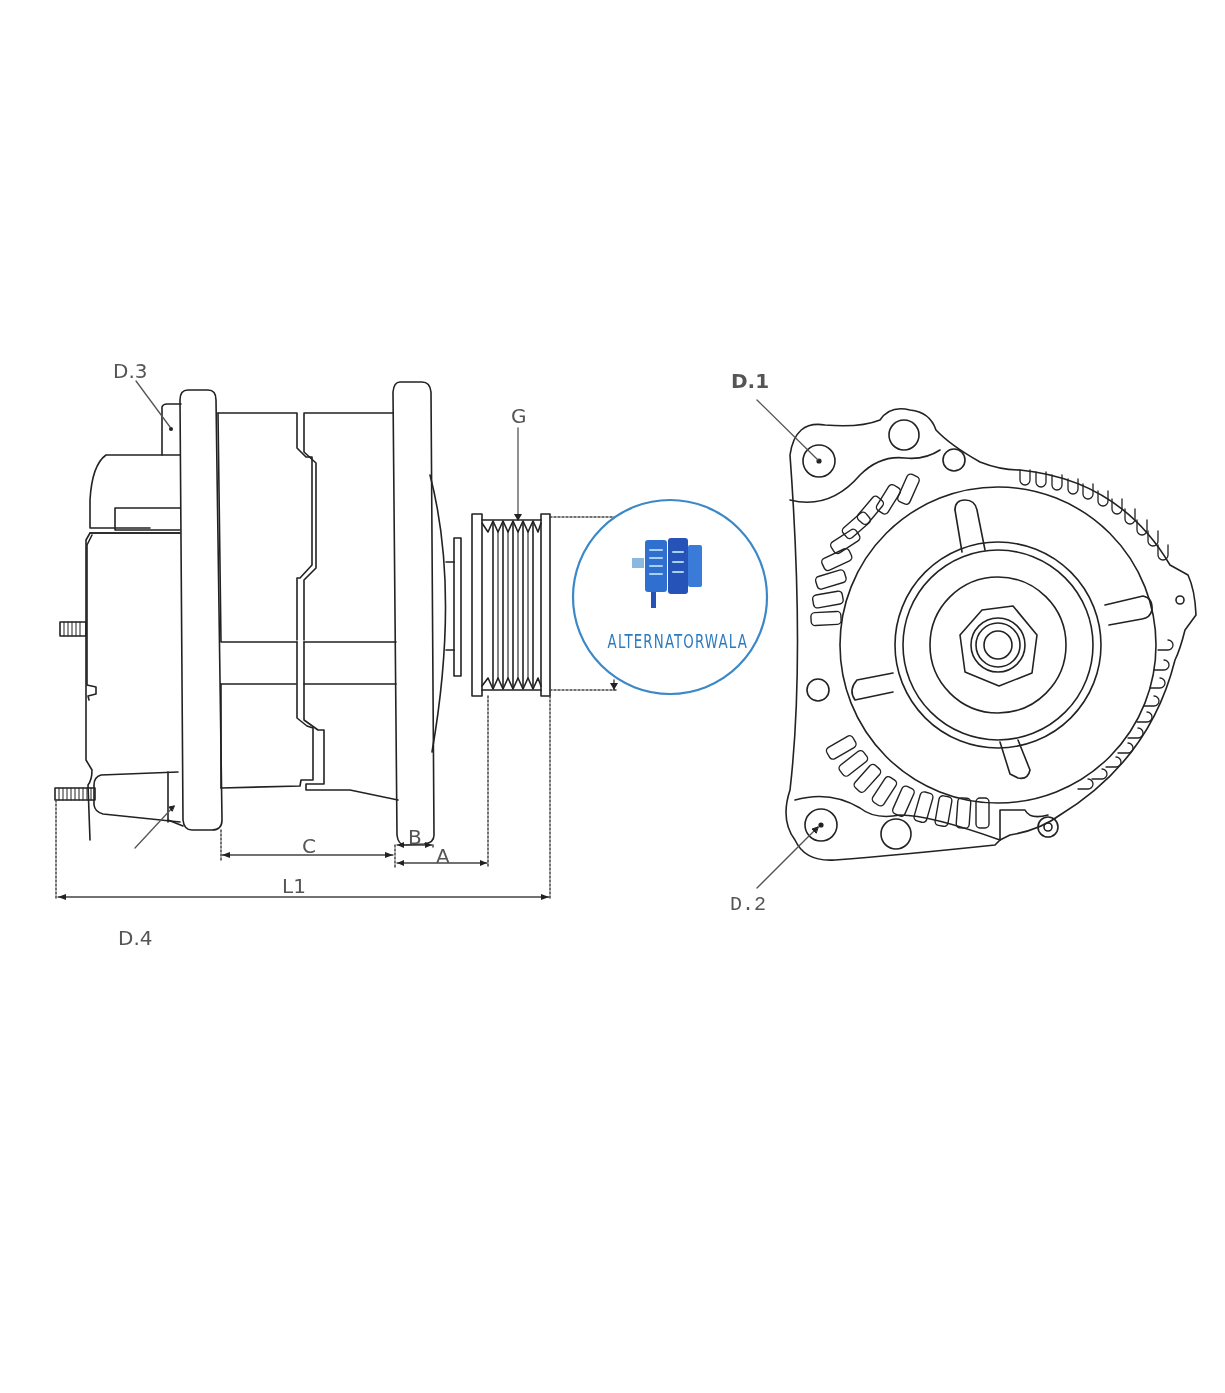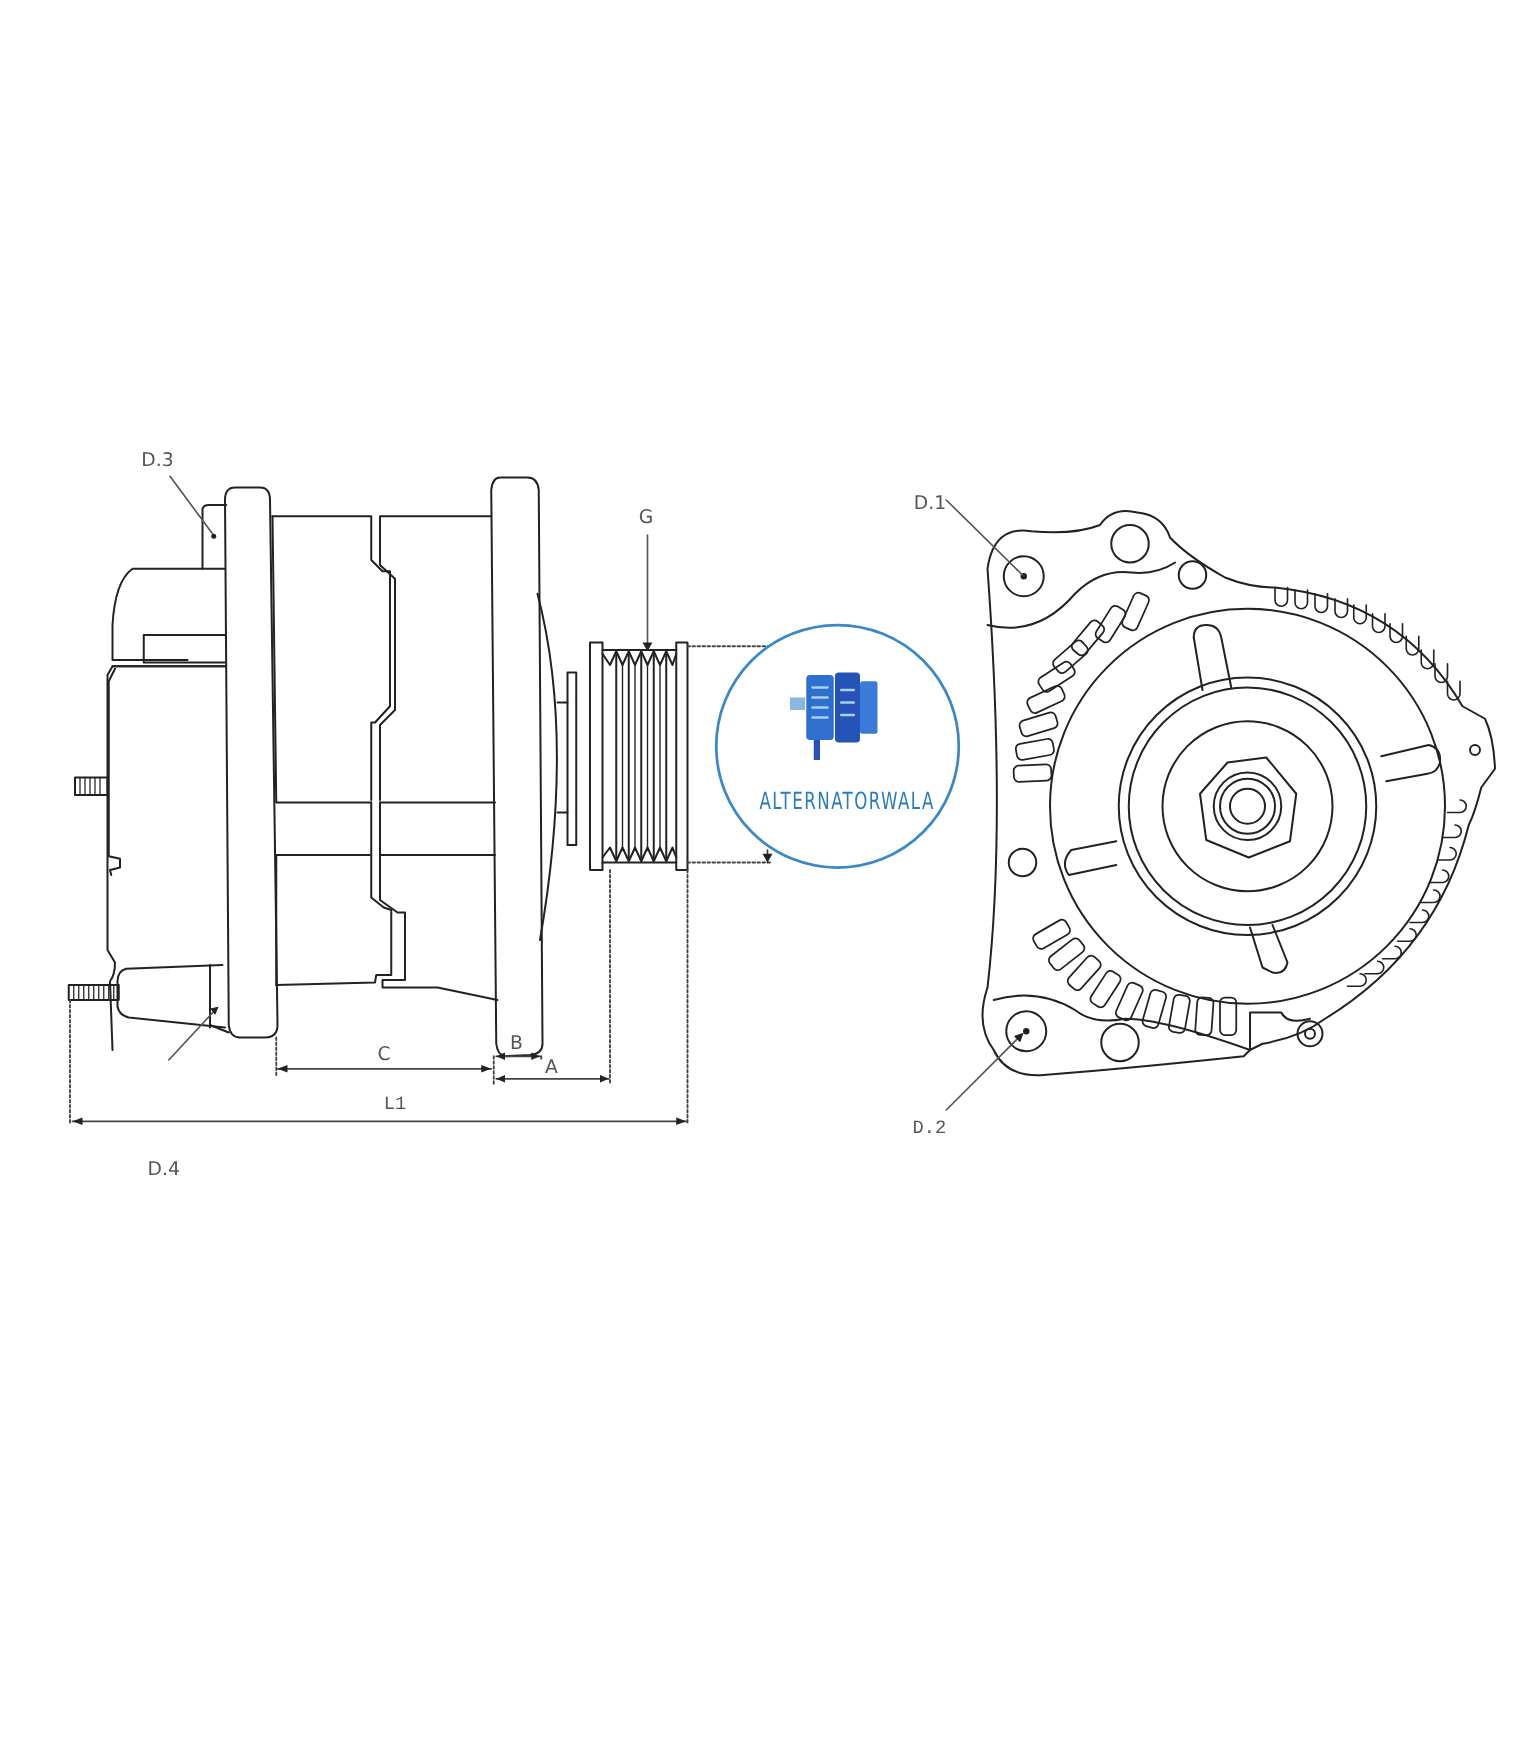--- a/index.html
+++ b/index.html
@@ -1,19 +1,19 @@
 <!DOCTYPE html>
 <html><head>
 <meta charset="utf-8">
 <style>
   html, body { margin: 0; padding: 0; background: #ffffff; }
   body { width: 1225px; height: 1393px; position: relative; overflow: hidden;
          font-family: "Liberation Sans", sans-serif; }
   #canvas { position: absolute; left: 0; top: 0; width: 1225px; height: 1393px; }
-  .lbl { position: absolute; font-family: "DejaVu Sans", sans-serif; font-size: 15px; color: #555555; line-height: 1; text-align: right; }
+  .lbl { position: absolute; font-family: "DejaVu Sans", sans-serif; font-size: 20px; color: #555555; line-height: 1; text-align: right; }
   .logo-text { position: absolute; left: 590px; top: 630px; width: 160px; text-align: center;
                font-family: "DejaVu Sans Condensed", "DejaVu Sans", sans-serif; font-size: 19px; letter-spacing: 1.5px;
                color: #2a7bc0; font-weight: normal; transform: scaleX(0.78); transform-origin: center; }
 </style>
 </head>
 <body>
 
 <svg id="canvas" viewBox="0 0 1225 1393" xmlns="http://www.w3.org/2000/svg">
   <g fill="none" stroke="#222" stroke-width="1.6" stroke-linejoin="round" stroke-linecap="round">
 
@@ -202,16 +202,16 @@
     </g>
   </g>
 </svg>
 
 <div class="lbl" style="left:113px; top:361px;">D.3</div>
 <div class="lbl" style="left:118px; top:904px;margin-top:24px;">D.4</div>
 <div class="lbl" style="left:511px; top:406px;">G</div>
 <div class="lbl" style="left:302px; top:836px;">C</div>
 <div class="lbl" style="left:408px; top:827px;">B</div>
 <div class="lbl" style="left:436px; top:846px;">A</div>
-<div class="lbl" style="left:307px; top:876px;font-family:Liberation Mono, monospace;">L1</div>
-<div class="lbl" style="left:731px; top:395px;">D.1</div>
+<div class="lbl" style="left:282px; top:876px;">L1</div>
+<div class="lbl" style="left:731px; top:371px;font-weight:bold;">D.1</div>
 <div class="lbl" style="left:730px; top:895px;font-family:Liberation Mono, monospace;">D.2</div>
 <div class="logo-text">ALTERNATORWALA</div>
 
 </body></html>

